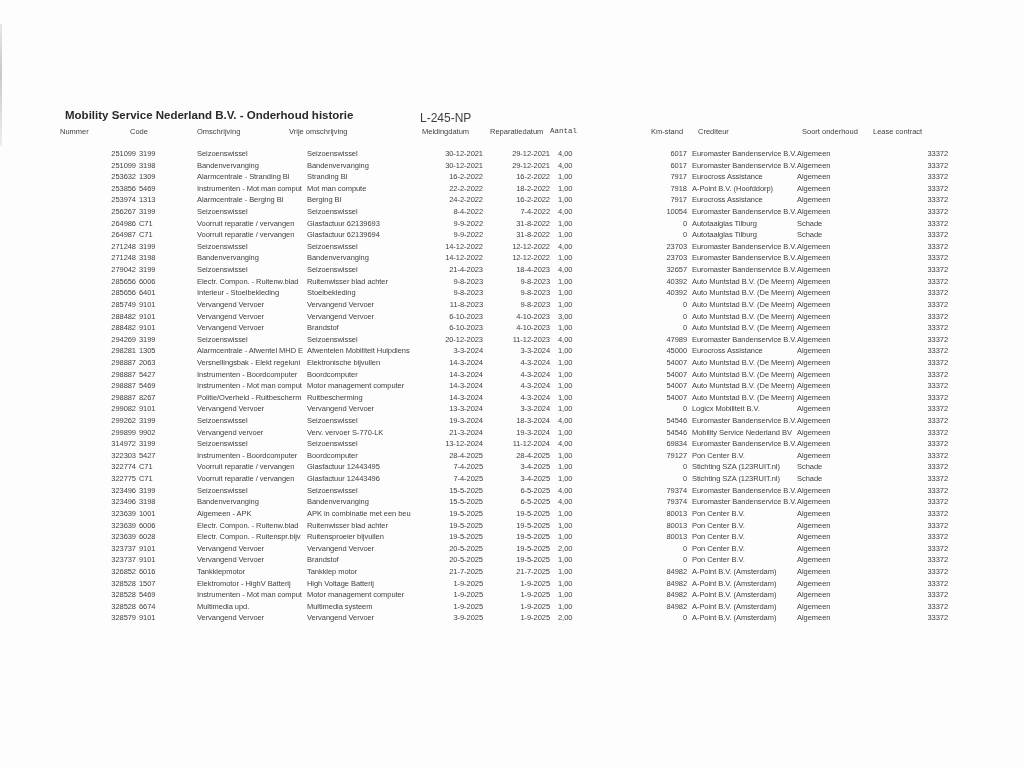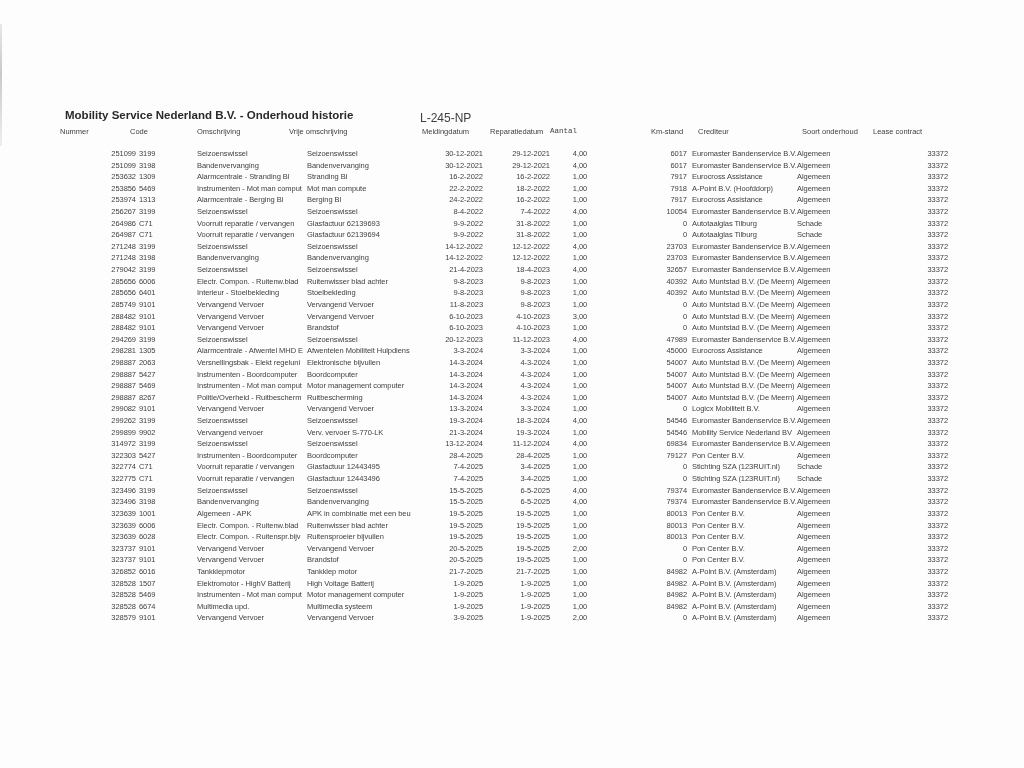--- a/index.html
+++ b/index.html
@@ -81,21 +81,21 @@
     white-space: nowrap;
     overflow: hidden;
     letter-spacing: -0.05px;
   }
   .c-nummer    { left: 65px;  width: 71px;  text-align: right; }
   .c-code      { left: 139px; width: 56px; }
   .c-omschr    { left: 197px; width: 108px; }
   .c-vrije     { left: 307px; width: 122px; }
   .c-melding   { left: 400px; width: 83px; text-align: right; }
   .c-reparatie { left: 468px; width: 82px; text-align: right; }
-  .c-aantal    { left: 558px; width: 44px; text-align: center; }
+  .c-aantal    { left: 558px; width: 44px; text-align: left; }
   .c-km        { left: 627px; width: 60px; text-align: right; }
   .c-crediteur { left: 692px; width: 104px; }
   .c-soort     { left: 797px; width: 68px; }
   .c-lease     { left: 878px; width: 70px; text-align: right; }
 </style>
 </head>
 <body>
 
 <div class="page">
   <div class="scan-edge"></div>

